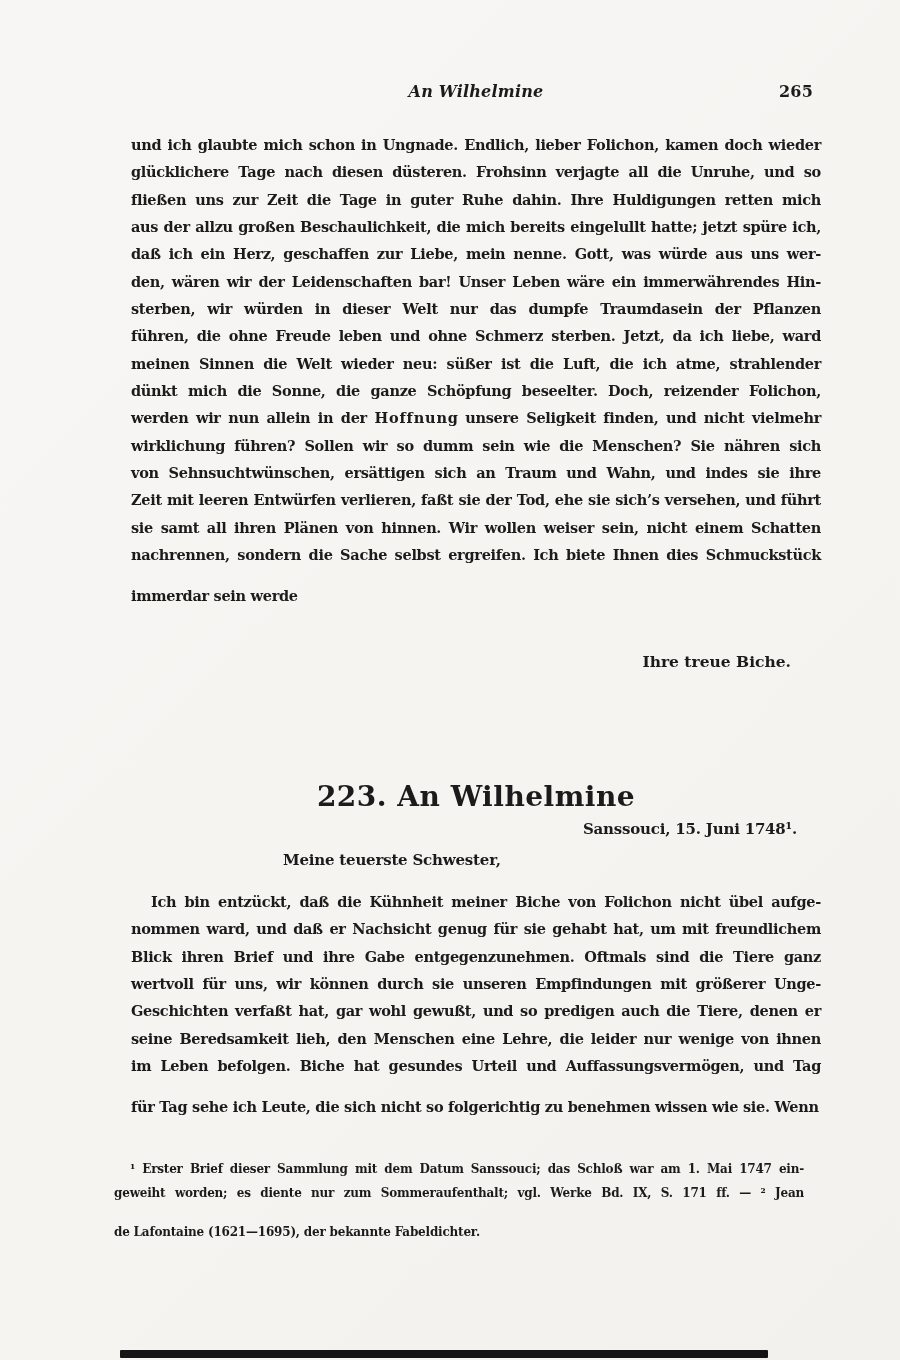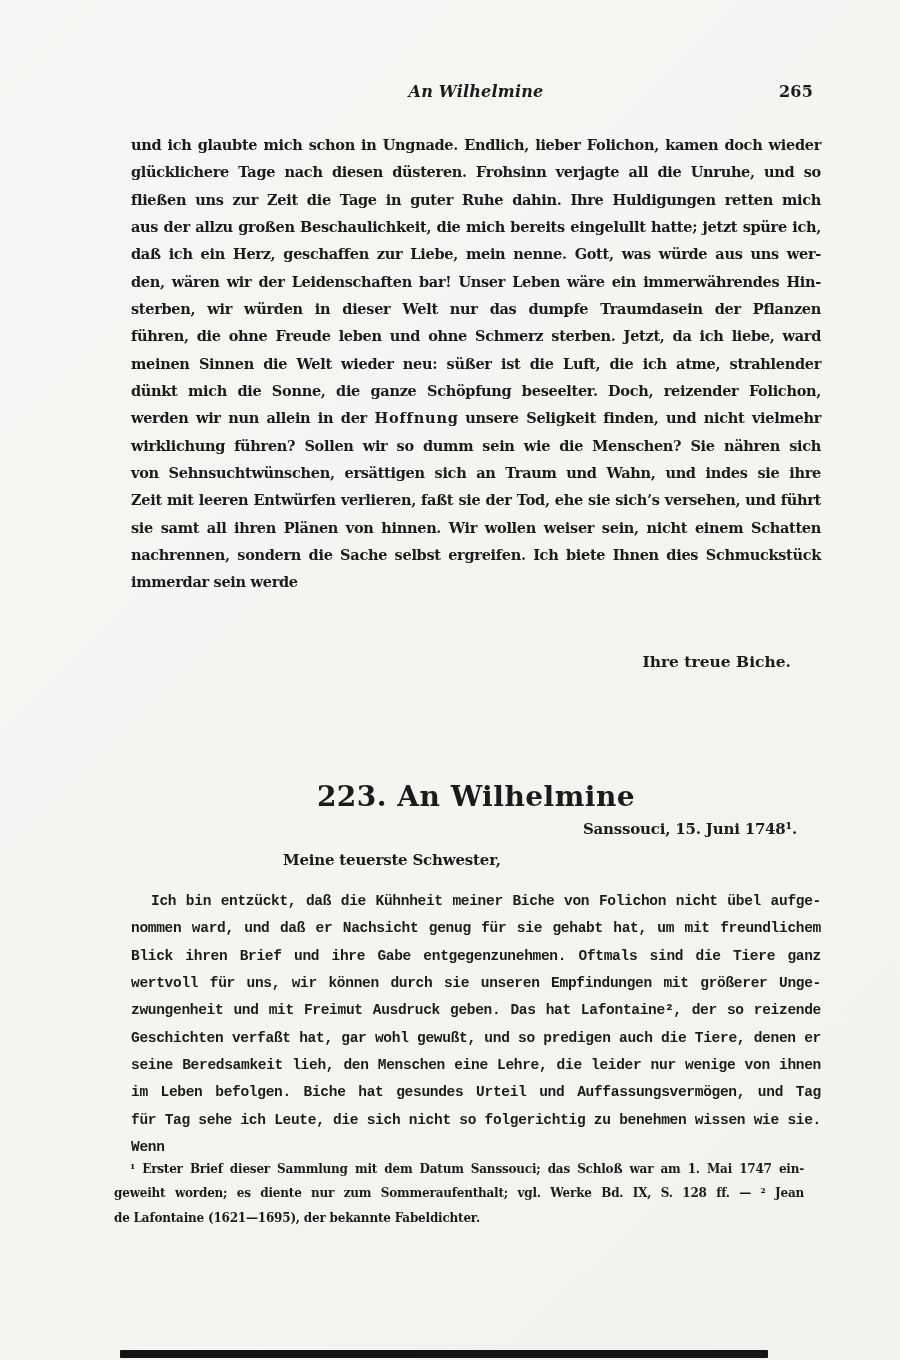--- a/index.html
+++ b/index.html
@@ -49,23 +49,24 @@
     letter-spacing: -0.3px;
     line-height: 27.33px;
   }
   .tline {
     text-align: justify;
     text-align-last: justify;
     white-space: normal;
   }
   .tline.last {
     text-align-last: left;
+    margin-top: 14px;
   }
   #letter1 { top: 131px; }
-  #letter2 { top: 888px; font-family: Liberation Mono, monospace; }
+  #letter2 { top: 888px; }
   #letter2 .tline:first-child { padding-left: 20px; }
   .signature {
     position: absolute;
     top: 652px;
     left: 131px;
     width: 690px;
     text-align: right;
     padding-right: 0;
     box-sizing: border-box;
     font-size: 15.5px;
@@ -159,28 +160,27 @@
 
   <div class="dateline">Sanssouci, 15. Juni 1748¹.</div>
 
   <div class="salutation">Meine teuerste Schwester,</div>
 
   <div class="textblock" id="letter2">
       <div class="tline">Ich bin entzückt, daß die Kühnheit meiner Biche von Folichon nicht übel aufge-</div>
       <div class="tline">nommen ward, und daß er Nachsicht genug für sie gehabt hat, um mit freundlichem</div>
       <div class="tline">Blick ihren Brief und ihre Gabe entgegenzunehmen.  Oftmals sind die Tiere ganz</div>
       <div class="tline">wertvoll für uns, wir können durch sie unseren Empfindungen mit größerer Unge-</div>
-      <div class="tline">zwungenheit und mit Freimut Ausdruck geben.  Das hat Lafontaine², der so reizende</div>
       <div class="tline">Geschichten verfaßt hat, gar wohl gewußt, und so predigen auch die Tiere, denen er</div>
       <div class="tline">seine Beredsamkeit lieh, den Menschen eine Lehre, die leider nur wenige von ihnen</div>
       <div class="tline">im Leben befolgen.  Biche hat gesundes Urteil und Auffassungsvermögen, und Tag</div>
       <div class="tline last">für Tag sehe ich Leute, die sich nicht so folgerichtig zu benehmen wissen wie sie.  Wenn</div>
     </div>
 
   <div class="footnotes">
       <div class="tline">¹ Erster Brief dieser Sammlung mit dem Datum Sanssouci; das Schloß war am 1. Mai 1747 ein-</div>
-      <div class="tline">geweiht worden; es diente nur zum Sommeraufenthalt; vgl. Werke Bd. IX, S. 128 ff. — ² Jean</div>
+      <div class="tline">geweiht worden; es diente nur zum Sommeraufenthalt; vgl. Werke Bd. IX, S. 171 ff. — ² Jean</div>
       <div class="tline last">de Lafontaine (1621—1695), der bekannte Fabeldichter.</div>
     </div>
 
   <div class="scan-bar"></div>
 
 </div>
 
 </body></html>

